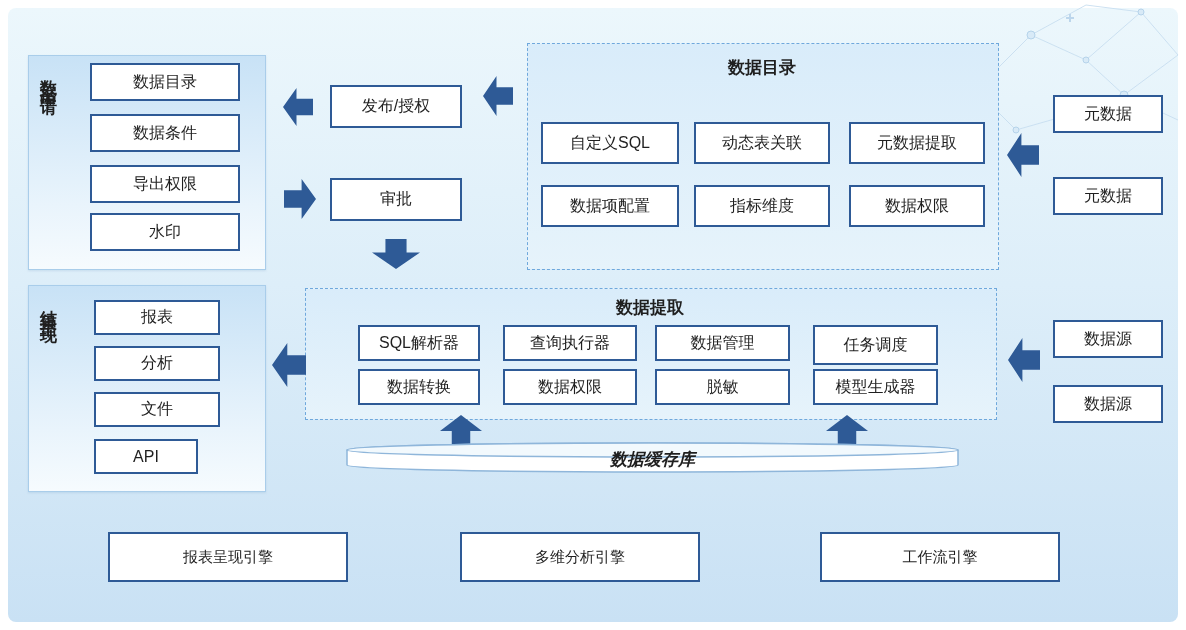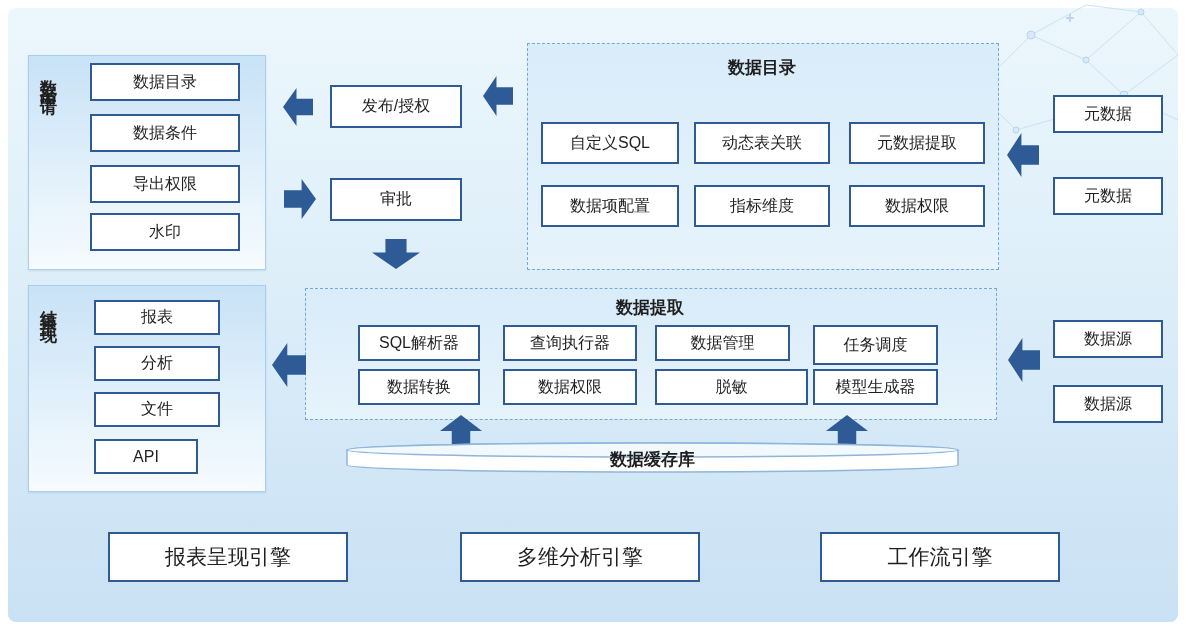--- a/index.html
+++ b/index.html
@@ -22,31 +22,31 @@
   }
   .panel-title{
     position:absolute;left:0;right:0;text-align:center;
     font-size:17px;font-weight:700;color:#1f1f1f;
   }
   .box{
     position:absolute;background:#ffffff;border:2px solid #2e5a96;
     display:flex;align-items:center;justify-content:center;
     font-size:16px;color:#1f1f1f;box-sizing:border-box;white-space:nowrap;
   }
-  .engine{font-size:21px;}
+  .engine{font-size:15px;}
   .vlabel{
     position:absolute;writing-mode:vertical-rl;text-orientation:upright;
     font-size:17px;font-weight:700;letter-spacing:6px;color:#1f1f1f;line-height:1;
   }
   .arrow{position:absolute;background:#2e5a96;}
   .arrow.left {clip-path:polygon(0 50%,45% 0,45% 28%,100% 28%,100% 72%,45% 72%,45% 100%);}
   .arrow.right{clip-path:polygon(100% 50%,55% 0,55% 28%,0 28%,0 72%,55% 72%,55% 100%);}
   .arrow.down {clip-path:polygon(50% 100%,0 45%,28% 45%,28% 0,72% 0,72% 45%,100% 45%);}
   .arrow.up2  {clip-path:polygon(50% 0,100% 55%,72% 55%,72% 100%,28% 100%,28% 55%,0 55%);}
-  .cylinder{position:absolute;}
+  .cylinder{position:absolute;font-style:italic;}
   .cyl-label{
     position:absolute;left:0;right:0;top:8px;text-align:center;
     font-size:17px;font-weight:700;color:#1f1f1f;
   }
   .deco{position:absolute;pointer-events:none;}
 </style>
 </head>
 <body>
 
 <div id="stage">
@@ -100,21 +100,21 @@
   <div class="arrow left" style="left:1007px;top:133px;width:32px;height:44px"></div>
 
   <div class="panel-dashed" style="left:305px;top:288px;width:690px;height:130px"></div>
   <div class="panel-title" style="left:305px;width:690px;top:296px">数据提取</div>
   <div class="box" style="left:358px;top:325px;width:122px;height:36px">SQL解析器</div>
   <div class="box" style="left:503px;top:325px;width:134px;height:36px">查询执行器</div>
   <div class="box" style="left:655px;top:325px;width:135px;height:36px">数据管理</div>
   <div class="box" style="left:813px;top:325px;width:125px;height:40px">任务调度</div>
   <div class="box" style="left:358px;top:369px;width:122px;height:36px">数据转换</div>
   <div class="box" style="left:503px;top:369px;width:134px;height:36px">数据权限</div>
-  <div class="box" style="left:655px;top:369px;width:153px;height:36px">脱敏</div>
+  <div class="box" style="left:655px;top:369px;width:135px;height:36px">脱敏</div>
   <div class="box" style="left:813px;top:369px;width:125px;height:36px">模型生成器</div>
 
   <div class="arrow left" style="left:272px;top:343px;width:34px;height:44px"></div>
 
   <div class="box" style="left:1053px;top:320px;width:110px;height:38px">数据源</div>
   <div class="box" style="left:1053px;top:385px;width:110px;height:38px">数据源</div>
   <div class="arrow left" style="left:1008px;top:338px;width:32px;height:44px"></div>
 
   <div class="panel-solid" style="left:28px;top:285px;width:236px;height:205px"></div>
   <div class="vlabel" style="left:40px;top:296px">结果呈现</div>

